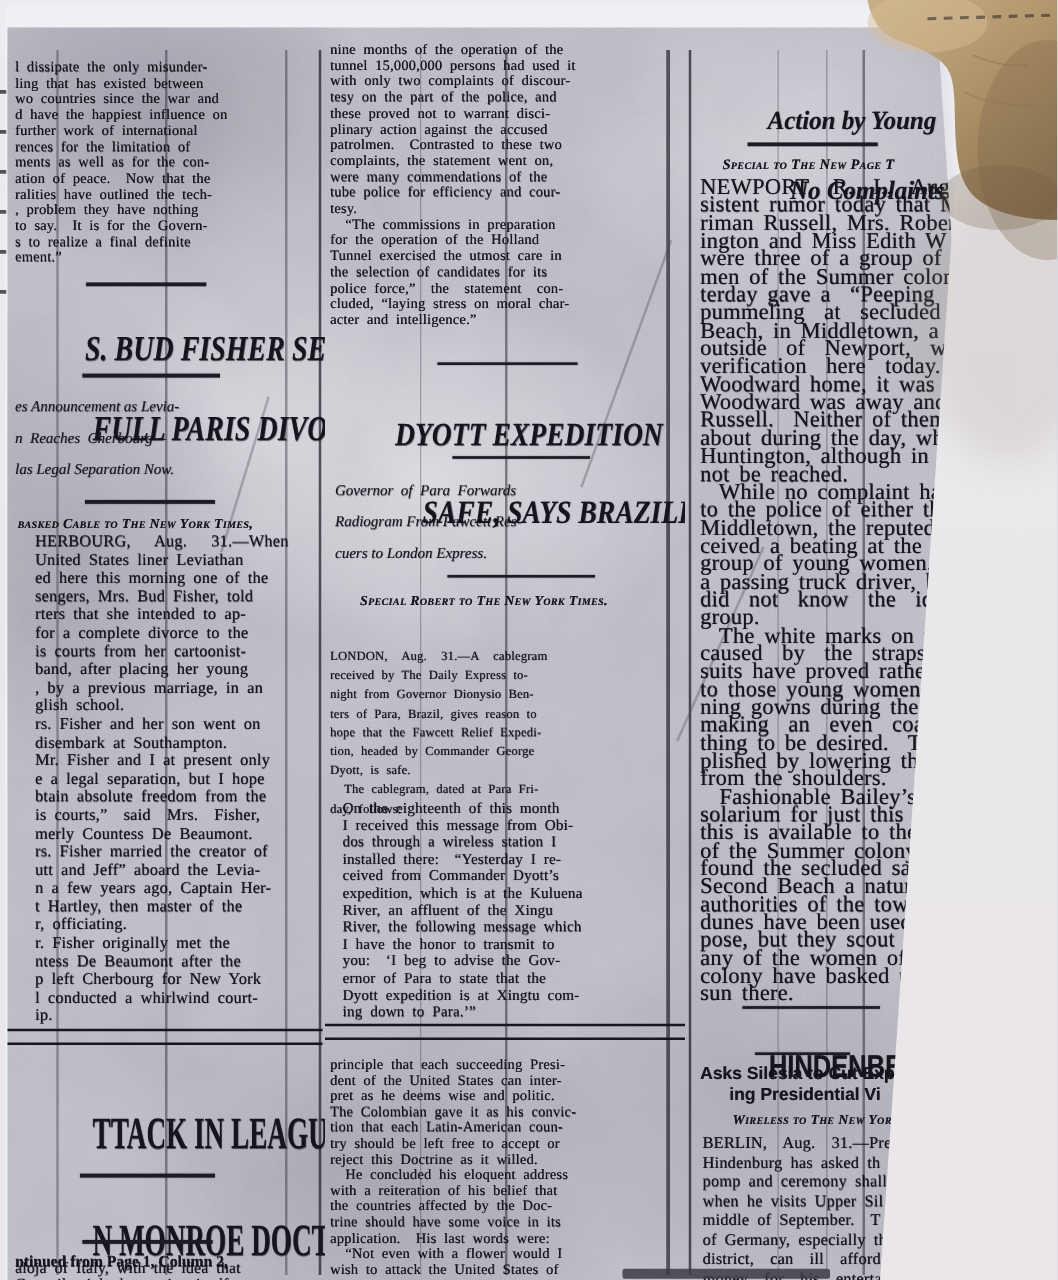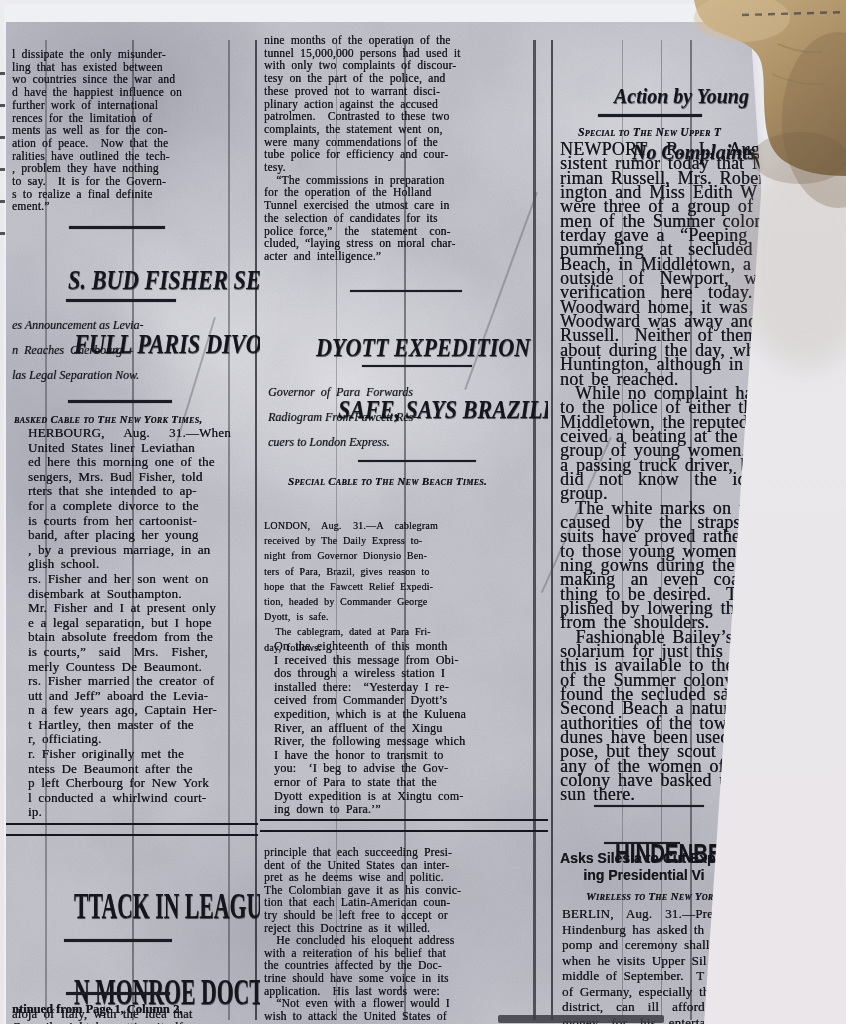--- a/index.html
+++ b/index.html
@@ -159,21 +159,21 @@
 
       <div class="blk hl-it" style="left:258px;top:279px;width:284px;font-size:26px;line-height:31px">
         <span style="transform:scale(.85,1)">DYOTT EXPEDITION</span><br>
         <span style="transform:scale(.85,1);margin-left:22px">SAFE, SAYS BRAZILIAN</span>
       </div>
       <div class="rule-s" style="left:356px;top:343px;width:110px;height:2px"></div>
       <div class="blk deck" style="left:262px;top:358px;width:278px">Governor  of  Para  Forwards
 Radiogram From Fawcett Res-
 cuers to London Express.</div>
       <div class="rule-s" style="left:352px;top:438px;width:118px;height:2px"></div>
-      <div class="blk credit" style="left:282px;top:453px;width:258px">Special Cable to The New Beach Times.</div>
+      <div class="blk credit" style="left:282px;top:453px;width:258px">Special Robert to The New York Times.</div>
       <div class="blk body-txt" style="left:258px;top:496px;width:282px;font-size:10px;line-height:15.2px">LONDON,  Aug.  31.—A  cablegram
 received by The Daily Express to-
 night from Governor Dionysio Ben-
 ters of Para, Brazil, gives reason to
 hope that the Fawcett Relief Expedi-
 tion, headed by Commander George
 Dyott, is safe.
   The cablegram, dated at Para Fri-
 day, follows:</div>
       <div class="blk body-txt" style="left:268px;top:618px;width:272px;font-size:12px;line-height:13.6px">On the eighteenth of this month
@@ -205,21 +205,21 @@
 trine should have some voice in its
 application.  His last words were:
   “Not even with a flower would I
 wish to attack the United States of</div>
 
       <div class="blk hl-it" style="left:566px;top:32px;width:210px;font-size:21px;line-height:28px">
         <span style="transform:scale(.95,1)">Action by Young Wom</span><br>
         <span style="transform:scale(.95,1);margin-left:18px">No Complaints Mad</span>
       </div>
       <div class="rule-s" style="left:592px;top:92px;width:104px"></div>
-      <div class="blk credit" style="left:572px;top:104px;width:200px;font-size:11.5px">Special to The New Upper T</div>
+      <div class="blk credit" style="left:572px;top:104px;width:200px;font-size:11.5px">Special to The New Page T</div>
       <div class="blk body-txt" style="left:554px;top:120px;width:220px;font-size:18px;line-height:14.35px">NEWPORT,  R.  I.,  Aug.
 sistent rumor today that M
 riman Russell, Mrs. Robert
 ington and Miss Edith W
 were three of a group of y
 men of the Summer colony
 terday gave a  “Peeping
 pummeling  at  secluded
 Beach, in Middletown, a mi
 outside  of  Newport,  was

